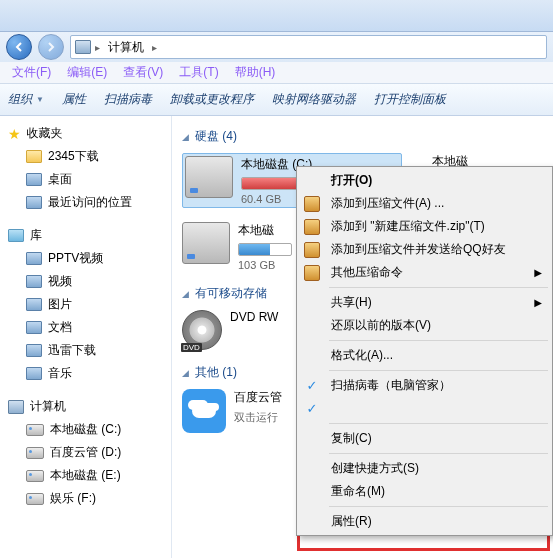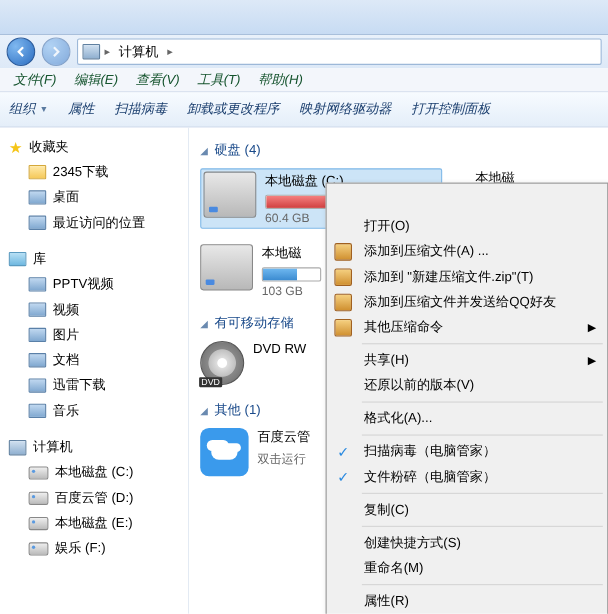--- a/index.html
+++ b/index.html
@@ -8,21 +8,21 @@
 .title-area { height: 32px; background: linear-gradient(#dde9f7, #c7dbf3); border-bottom: 1px solid #a0b8d8; }
 
 .addr-bar { display: flex; align-items: center; height: 30px; background: linear-gradient(#e9f1fb, #dde9f7); padding: 3px 6px; gap: 6px; }
 .nav-btn { width: 26px; height: 26px; border-radius: 50%; background: radial-gradient(circle at 30% 30%, #7fb8f0, #2a6cc0); border: 1px solid #2a5a9a; display: flex; align-items: center; justify-content: center; color: #fff; }
 .nav-btn.fwd { opacity: .5; }
 .addr-box { flex: 1; display: flex; align-items: center; height: 24px; background: #fff; border: 1px solid #9db8d8; border-radius: 2px; padding: 0 4px; gap: 4px; }
 .addr-seg { padding: 2px 4px; color: #000; }
 .addr-sep { color: #666; font-size: 10px; }
 
 .menu-bar { display: flex; height: 22px; background: #f3f6fb; border-bottom: 1px solid #d0dceb; padding: 0 4px; align-items: center; }
-.menu-item { padding: 2px 8px; color: #14532d; font-style: italic; }
+.menu-item { padding: 2px 8px; color: #8b5cf6; }
 
 .tool-bar { display: flex; height: 32px; background: linear-gradient(#f7fbff, #e4eef9); border-bottom: 1px solid #c0d0e6; align-items: center; padding: 0 8px; gap: 18px; }
 .tool-item { color: #1a3e6e; display: flex; align-items: center; gap: 4px; font-style: italic; }
 .tool-sep { font-size: 8px; color: #5a7aa0; }
 
 .content { display: flex; height: calc(100% - 116px); }
 .sidebar { width: 172px; background: #fff; border-right: 1px solid #e0e8f2; padding: 6px 0; overflow: hidden; }
 .tree-group { margin-bottom: 10px; }
 .tree-head { display: flex; align-items: center; gap: 6px; padding: 3px 8px; font-size: 13px; }
 .tree-head.fav { color: #000; }
@@ -50,21 +50,21 @@
 .gauge-fill.red { background: linear-gradient(#f58080, #d04040); }
 .gauge-fill.blue { background: linear-gradient(#6fb8f0, #3a8ad0); }
 .drive-free { font-size: 11px; color: #666; }
 .dvd-icon { width: 40px; height: 40px; border-radius: 50%; background: radial-gradient(circle,#fff 15%, #ddd 18%, #c0c0c0 45%, #888 48%, #666); border:1px solid #555; position:relative; }
 .dvd-icon::before{content:'DVD'; position:absolute; bottom:-3px; left:-2px; font-size:8px; background:#333; color:#fff; padding:0 2px; border-radius:1px;}
 .cloud-icon { width:44px; height:44px; background:#3a9aec; border-radius:8px; display:flex; align-items:center; justify-content:center; }
 .cloud-icon::after { content:''; width:24px; height:14px; background:#fff; border-radius:10px; box-shadow: -6px -6px 0 -2px #fff, 6px -4px 0 -3px #fff; }
 
 .ctx-menu { position: absolute; left: 296px; top: 166px; width: 257px; background: #f0f0f0; border: 1px solid #979797; box-shadow: 3px 3px 6px rgba(0,0,0,.3); padding: 2px; z-index: 100; }
 .ctx-item { display: flex; align-items: center; height: 23px; padding-left: 32px; padding-right: 20px; position: relative; color: #000; }
-.ctx-item.bold { font-weight: normal; margin-top: 25px; }
+.ctx-item.bold { font-weight: bold; }
 .ctx-sep { height: 1px; background: #d4d4d4; margin: 3px 2px 3px 30px; }
 .ctx-arrow { position: absolute; right: 8px; font-size: 10px; color: #000; }
 .ctx-ico { position: absolute; left: 5px; width: 16px; height: 16px; display: flex; align-items: center; justify-content: center; }
 .zip-ico { background: linear-gradient(#f5d080, #d09030); border: 1px solid #a06020; border-radius: 2px; }
 .shield-ico { color: #2a8ae0; font-size: 13px; }
 .red-box { position: absolute; border: 3px solid #e03030; pointer-events: none; }
 </style>
 </head>
 <body>
 
@@ -275,21 +275,20 @@
   <div class="ctx-item">还原以前的版本(V)</div>
   <div class="ctx-sep"></div>
   <div class="ctx-item">格式化(A)...</div>
   <div class="ctx-sep"></div>
   <div class="ctx-item">
       <span class="ctx-ico shield-ico">✓</span>
       <span>扫描病毒（电脑管家）</span>
     </div>
   <div class="ctx-item">
       <span class="ctx-ico shield-ico">✓</span>
-      <span>文件粉碎（电脑管家）</span>
     </div>
   <div class="ctx-sep"></div>
   <div class="ctx-item">复制(C)</div>
   <div class="ctx-sep"></div>
   <div class="ctx-item">创建快捷方式(S)</div>
   <div class="ctx-item">重命名(M)</div>
   <div class="ctx-sep"></div>
   <div class="ctx-item">属性(R)</div>
 </div>
 

